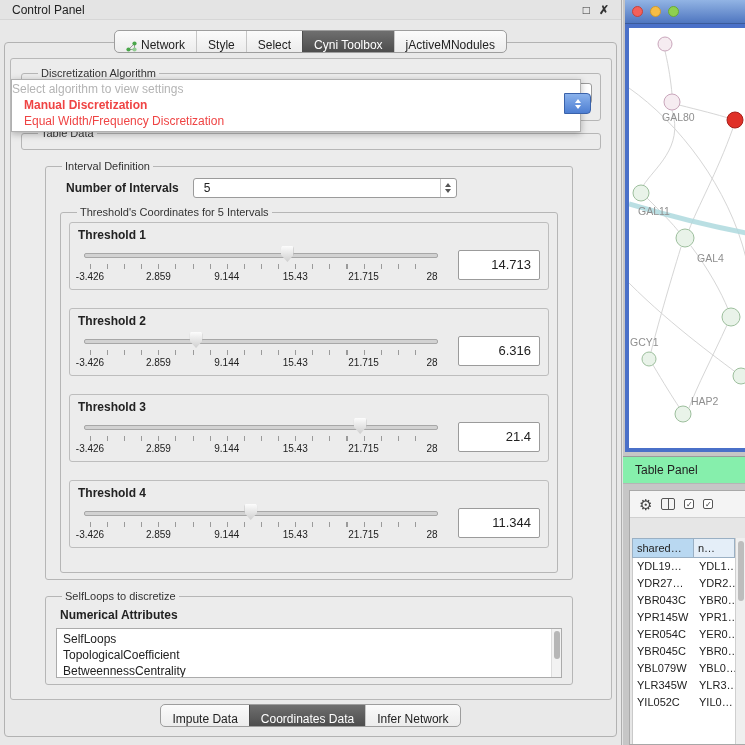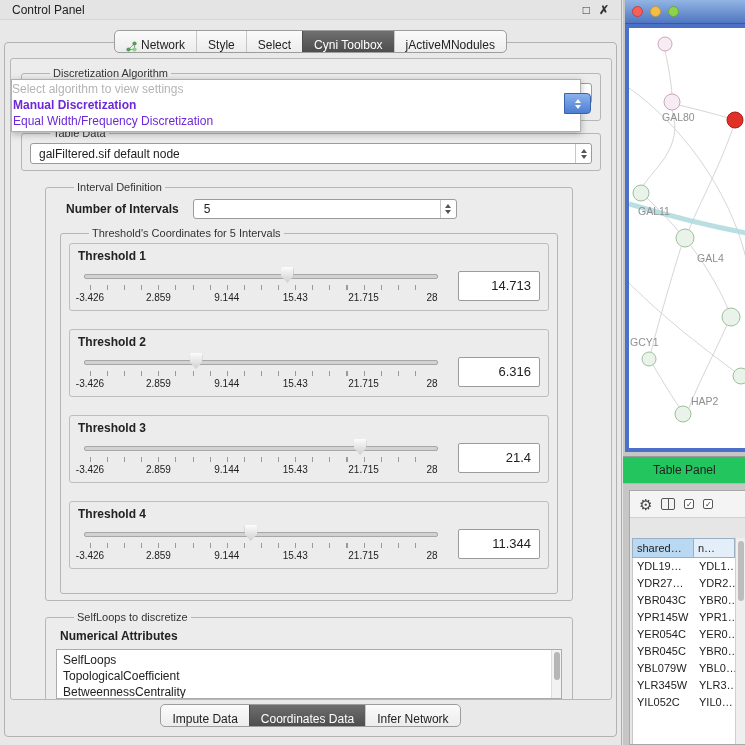--- a/index.html
+++ b/index.html
@@ -27,21 +27,21 @@
   .tab { display:flex; align-items:flex-end; gap:4px; padding:0 11px; font-size:12px; color:#222; }
   .tab + .tab { border-left:1px solid #c6c6c6; }
   .tab.selected { background:linear-gradient(#6f6f6f,#4d4d4d); color:#fff; border-left-color:#4d4d4d; }
   .tab-icon { display:flex; align-items:center; }
 
   .inner-panel { position:absolute; top:58px; left:10px; width:602px; height:642px;
                  border:1px solid #b8b8b8; border-radius:3px; background:#ececec;
                  overflow:hidden; z-index:1; }
 
   fieldset.group { border:1px solid #b6b6b6; border-radius:3px; padding:4px 8px 6px; }
-  fieldset.group legend { font-size:11px; padding:0 3px; margin-left:20px; color:#333; }
+  fieldset.group legend { font-size:11px; padding:0 3px; margin-left:8px; color:#333; }
   legend.green { color:#2e9b2e; }
   legend.blue  { color:#2f3fd1; }
 
   .g-alg   { margin:8px 10px 0; height:54px; }
   .g-table { margin:6px 10px 0; }
   .g-interval { margin:10px 38px 0 34px; }
   .g-attrs { margin:10px 38px 0 34px; }
 
   .combobox { height:21px; background:#fff; border:1px solid #9b9b9b; border-radius:3px;
               display:flex; align-items:center; }
@@ -50,21 +50,21 @@
             align-items:center; justify-content:center; gap:2px; border-left:1px solid #c9c9c9; }
   .tri-up { width:0; height:0; border-left:3.5px solid transparent; border-right:3.5px solid transparent;
             border-bottom:4px solid #555; }
   .tri-down { width:0; height:0; border-left:3.5px solid transparent; border-right:3.5px solid transparent;
               border-top:4px solid #555; }
 
   
   .alg-popup { position:absolute; left:0; top:20px; width:570px; min-height:52px; z-index:40;
                background:#fff; border:1px solid #b0b0b0; box-shadow:0 2px 7px rgba(0,0,0,.28);
                padding:2px 0; }
-  .popup-line { height:16px; line-height:16px; padding-left:1px; font-size:12px; color:#6d28d9; }
+  .popup-line { height:16px; line-height:16px; padding-left:12px; font-size:12px; color:#ef4444; }
   .popup-line.bold { font-weight:bold; }
   .popup-placeholder { height:15px; line-height:15px; text-align:left; color:#b4b4b4; font-size:12px; }
   .combo-cap { position:absolute; left:553px; top:34px; width:27px; height:21px; z-index:50;
                background:linear-gradient(#8ab2ec,#4d7ed2); border:1px solid #3a62aa;
                border-radius:0 4px 4px 0; display:flex; flex-direction:column;
                align-items:center; justify-content:center; gap:2px; }
   .combo-cap .tri-up { border-bottom-color:#fff; }
   .combo-cap .tri-down { border-top-color:#fff; }
 
   .intervals-row { display:flex; align-items:center; margin:2px 0 8px 12px; }
@@ -115,23 +115,23 @@
   .net-titlebar { height:24px; background:linear-gradient(#92b4e4,#4f76c0);
                   border-bottom:1px solid #3a5a9a; display:flex; align-items:center;
                   gap:7px; padding-left:7px; }
   .light { width:11px; height:11px; border-radius:50%; }
   .light.red    { background:#f4605a; border:1px solid #c5423c; }
   .light.yellow { background:#f6bd46; border:1px solid #cd9a31; }
   .light.green  { background:#8ed04f; border:1px solid #6aa838; }
   .net-canvas { position:absolute; left:0; right:0; top:24px; bottom:0; background:#fff;
                 border:4px solid #4a70c8; border-right:none; overflow:hidden; }
 
-  .tp-strip { position:absolute; left:0; right:0; top:456px; height:28px; background:#22c55e;
+  .tp-strip { position:absolute; left:0; right:0; top:456px; height:28px; background:#86efac;
               border-top:1px solid #9a9a9a; border-bottom:1px solid #b5b5b5;
-              display:flex; align-items:center; padding-left:30px; font-size:12px; }
+              display:flex; align-items:center; padding-left:12px; font-size:12px; }
 
   .table-window { position:absolute; left:6px; right:0; top:490px; bottom:0;
                   background:#e6e6e6; border:1px solid #a8a8a8; border-right:none; }
   .tw-toolbar { height:27px; display:flex; align-items:center; gap:9px; padding-left:9px;
                 background:#f4f4f4; border-bottom:1px solid #d0d0d0; }
   .gear { font-size:15px; color:#444; line-height:1; }
   .cols-icon { width:14px; height:12px; border:1px solid #555; border-radius:2px;
                background:linear-gradient(90deg, transparent 0 6px, #555 6px 7px, transparent 7px); }
   .mini-check { width:10px; height:10px; border:1px solid #555; border-radius:2px; background:#fff;
                 font-size:8px; line-height:9px; text-align:center; color:#333; }
@@ -209,27 +209,20 @@
           <div class="popup-line">Equal Width/Frequency Discretization</div>
         </div>
     </div>
     <div class="combo-cap">
       <span class="tri-up"></span>
       <span class="tri-down"></span>
     </div>
 
     <fieldset class="group g-table">
       <legend>Table Data</legend>
-      <div class="combobox">
-        <span class="combo-text">galFiltered.sif default node</span>
-        <span class="updown">
-          <span class="tri-up"></span>
-          <span class="tri-down"></span>
-        </span>
-      </div>
     </fieldset>
 
     <fieldset class="group g-interval">
       <legend class="green">Interval Definition</legend>
 
       <div class="intervals-row">
         <span class="lbl">Number of Intervals</span>
         <div class="spinner">
           <span class="spin-val">5</span>
           <span class="updown">

